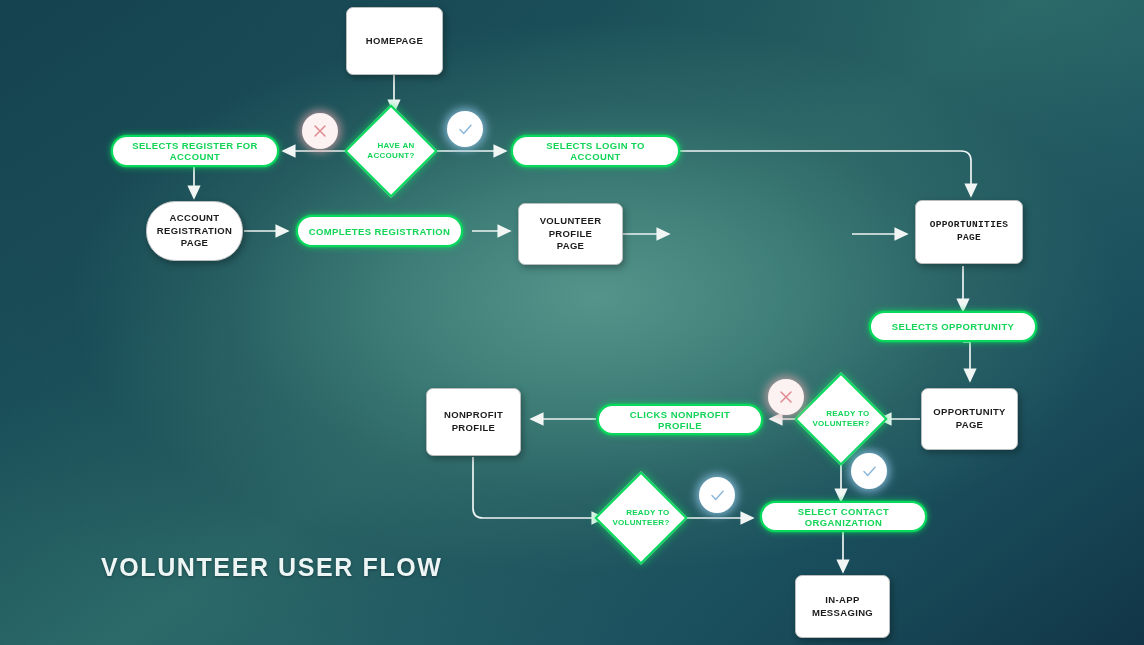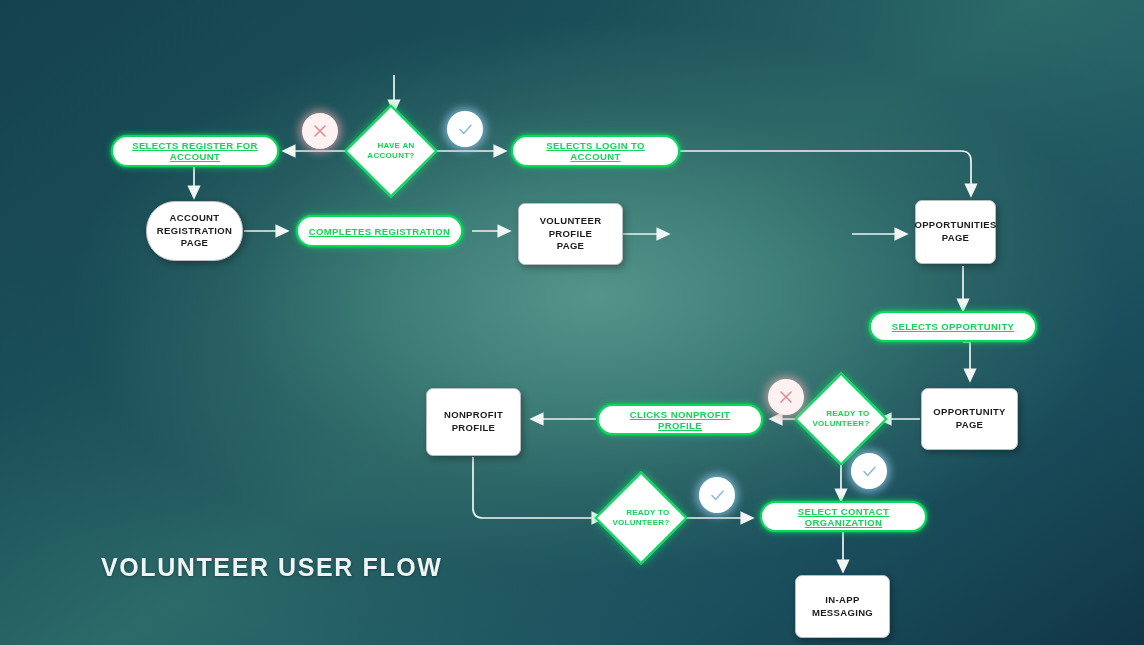--- a/index.html
+++ b/index.html
@@ -51,21 +51,20 @@
   
   .pill {
     border-radius: 999px;
     border: 2.2px solid #06d95c;
     color: #12d457;
     font-size: 9.5px;
     font-weight: bold;
     letter-spacing: 0.4px;
     box-shadow: 0 0 7px rgba(10,225,95,0.75), 0 0 2px rgba(10,225,95,0.9);
     padding: 2px 8px;
-    text-decoration: underline;
   }
 
   
   .diamond {
     background: transparent;
     box-shadow: none;
     border: none;
   }
   .diamond .dshape {
     position: absolute;
@@ -141,20 +140,23 @@
       <path d="M920,419 L879,419"></path>
       <path d="M805,419 L770,419"></path>
       <path d="M596,419 L531,419"></path>
       <path d="M841,452 L841,501"></path>
       <path d="M473,457 L473,508 Q473,518 483,518 L604,518"></path>
       <path d="M677,518 L753,518"></path>
       <path d="M843,531 L843,572"></path>
     </g>
   </svg>
 
+  <div class="node box" style="left:346px; top:7px; width:97px; height:68px;">
+    <span>HOMEPAGE</span>
+  </div>
 
   <div class="node diamond" style="left:358px; top:118px; width:66px; height:66px;">
     <span class="dshape"></span>
     <span class="dlabel">
       <span>HAVE AN</span><br>
       <span>ACCOUNT?</span>
     </span>
   </div>
 
   <div class="marker no" style="left:302px; top:113px;">
@@ -188,21 +190,21 @@
   </div>
 
   <div class="node box" style="left:518px; top:203px; width:105px; height:62px;">
     <span>
       <span>VOLUNTEER PROFILE</span><br>
       <span>PAGE</span>
     </span>
   </div>
 
 
-  <div class="node box" style="left:915px; top:200px; width:81px; height:64px;">
+  <div class="node box" style="left:915px; top:200px; width:108px; height:64px;font-family:Liberation Mono, monospace;">
     <span>
       <span>OPPORTUNITIES</span><br>
       <span>PAGE</span>
     </span>
   </div>
 
   <div class="node pill" style="left:869px; top:311px; width:168px; height:31px;">
     <span>SELECTS OPPORTUNITY</span>
   </div>
 

